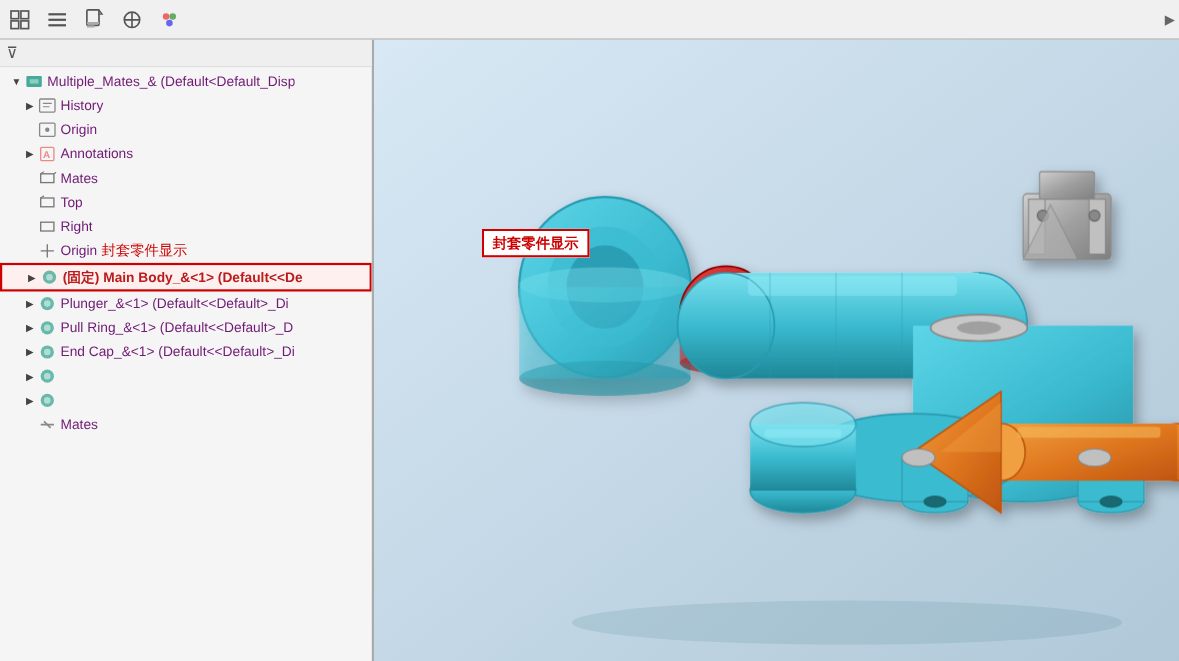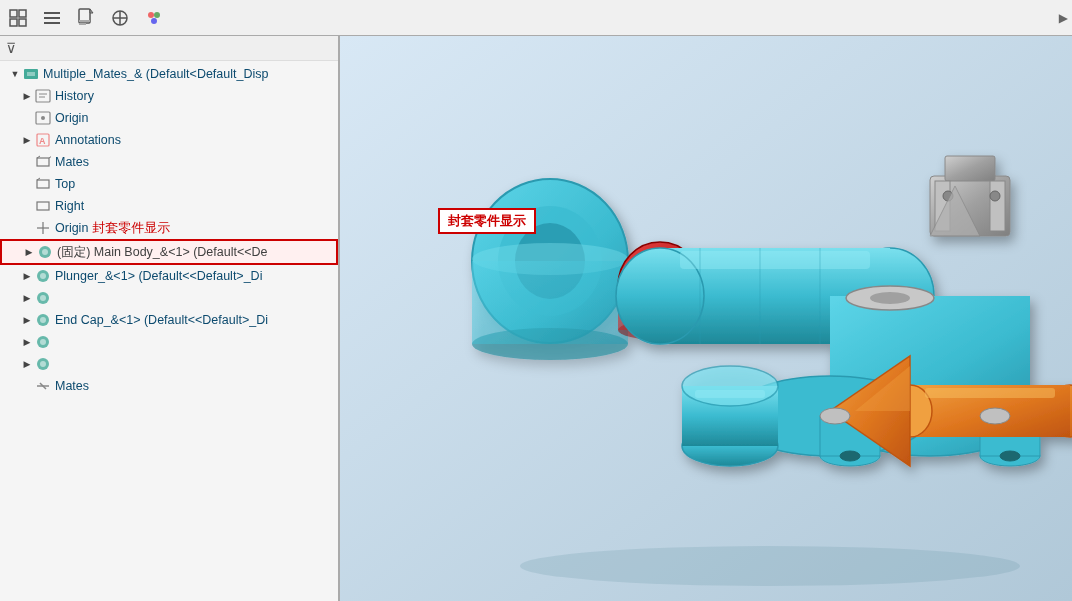--- a/index.html
+++ b/index.html
@@ -110,27 +110,27 @@
       height: 18px;
       display: inline-flex;
       align-items: center;
       justify-content: center;
       font-size: 13px;
       flex-shrink: 0;
       margin-right: 3px;
     }
     .tree-label {
       font-size: 12.5px;
-      color: #0c4a6e;
+      color: #701a75;
       overflow: hidden;
       text-overflow: ellipsis;
     }
     .tree-label.red-border-label {
-      color: #404040;
-      font-weight: 400;
+      color: #b91c1c;
+      font-weight: 700;
     }
     .annotation-label {
       color: #cc0000;
       font-size: 13px;
       margin-left: 4px;
     }
 
     .indent-1 { padding-left: 20px; }
 
     
@@ -329,20 +329,21 @@
       </div>
 
       <div class="tree-item indent-1">
         <span class="tree-expander">▶</span>
         <span class="tree-icon">
           <svg width="16" height="16" viewBox="0 0 16 16">
             <circle cx="8" cy="8" r="6" fill="#4a9" opacity="0.8"></circle>
             <circle cx="8" cy="8" r="3" fill="#fff" opacity="0.5"></circle>
           </svg>
         </span>
+        <span class="tree-label">Pull Ring_&amp;&lt;1&gt; (Default&lt;&lt;Default&gt;_D</span>
       </div>
 
       <div class="tree-item indent-1">
         <span class="tree-expander">▶</span>
         <span class="tree-icon">
           <svg width="16" height="16" viewBox="0 0 16 16">
             <circle cx="8" cy="8" r="6" fill="#4a9" opacity="0.8"></circle>
             <circle cx="8" cy="8" r="3" fill="#fff" opacity="0.5"></circle>
           </svg>
         </span>

